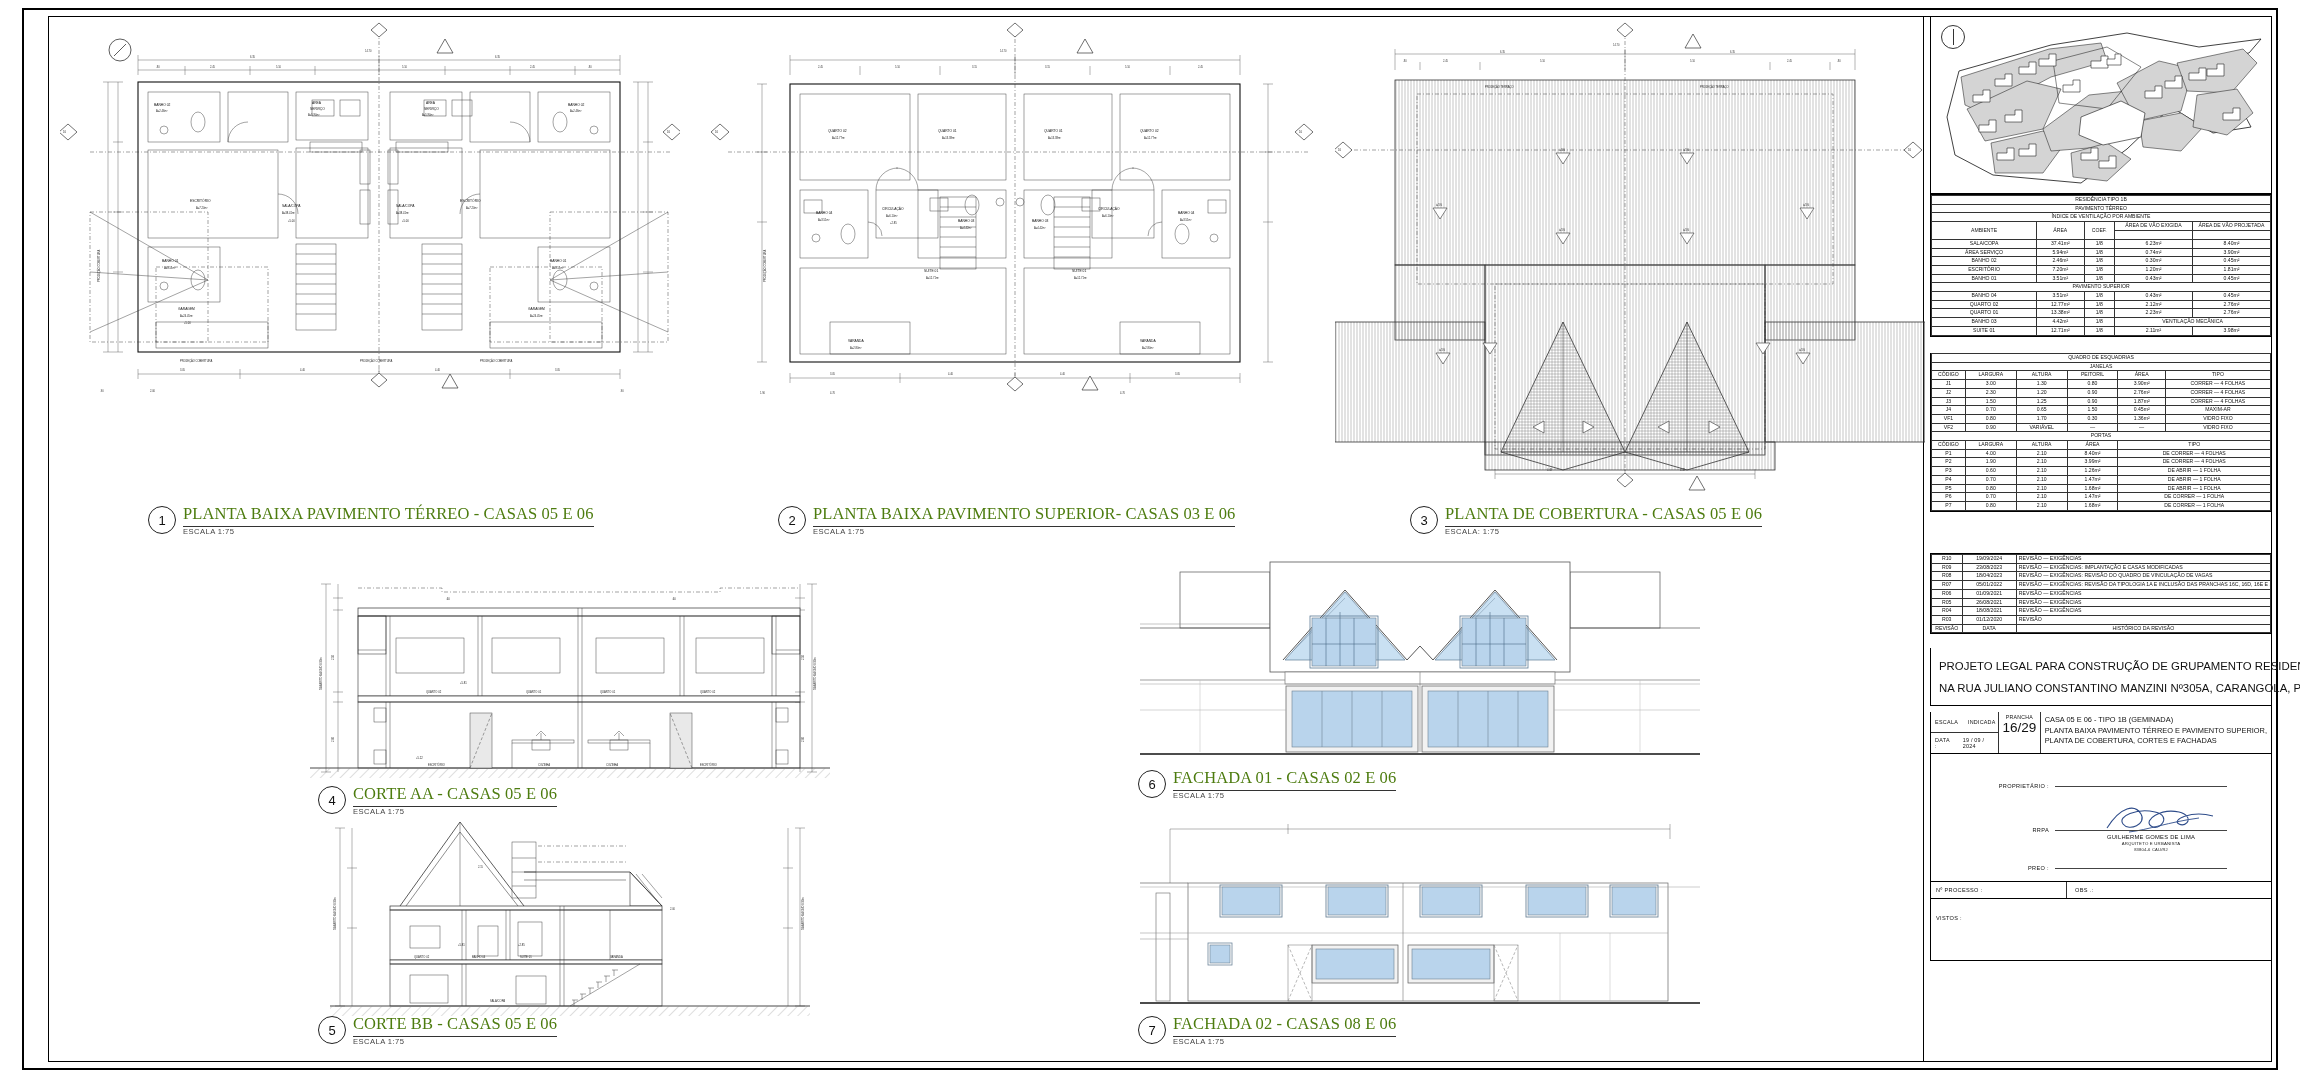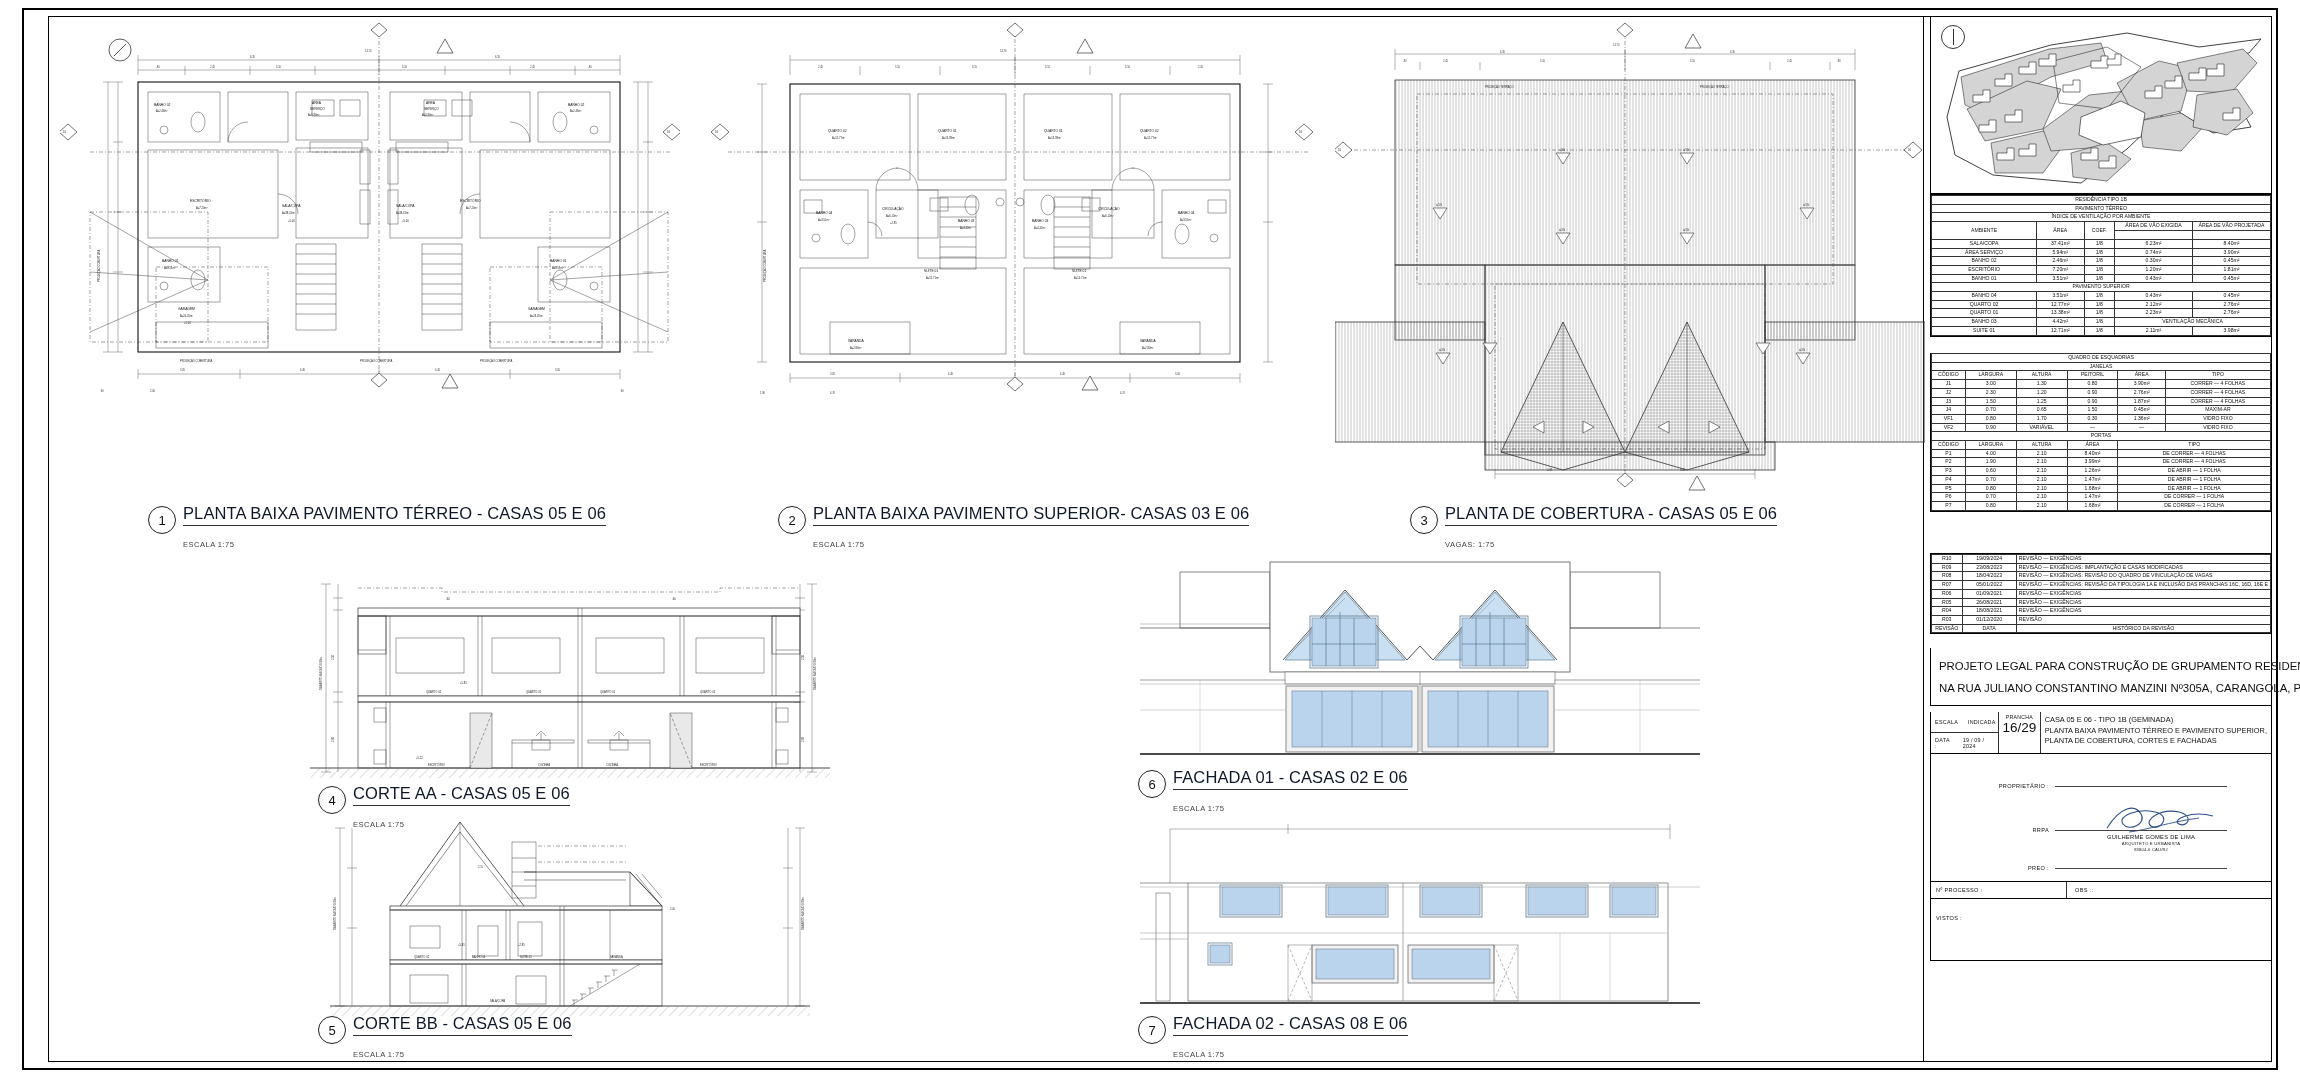--- a/index.html
+++ b/index.html
@@ -13,23 +13,23 @@
 
   
   .dwg{position:absolute;}
   .dwg svg{display:block;}
 
   
   .dtitle{position:absolute;display:flex;align-items:flex-start;}
   .dtitle .bub{width:26px;height:26px;border:1.1px solid #222;border-radius:50%;
       display:flex;align-items:center;justify-content:center;font-size:13px;color:#111;flex:none;background:#fff;}
   .dtitle .txtwrap{margin-left:7px;margin-top:-2px;}
-  .dtitle .t1{font-size:16.5px;color:#0f172a;letter-spacing:.1px;white-space:nowrap;
-      border-bottom:1.3px solid #333;padding-bottom:2px;}
-  .dtitle .t2{font-size:7.6px;color:#444;letter-spacing:.45px;margin-top:14px;white-space:nowrap;}
+  .dtitle .t1{font-size:16.5px;color:#4d7c0f;letter-spacing:.1px;white-space:nowrap;
+      border-bottom:1.3px solid #333;padding-bottom:2px;font-family:Liberation Serif, serif;}
+  .dtitle .t2{font-size:7.6px;color:#444;letter-spacing:.45px;margin-top:0;white-space:nowrap;}
 
   
   #titleblock{position:absolute;left:1930px;top:16px;width:342px;height:1046px;}
 
   .keyplan{position:absolute;left:0;top:0;width:342px;height:178px;border:1px solid #000;box-sizing:border-box;background:#fff;}
   .north{position:absolute;left:10px;top:8px;width:22px;height:22px;border:1px solid #333;border-radius:50%;background:#fff;}
   .north:after{content:"";position:absolute;left:50%;top:3px;width:0;height:16px;border-left:1.1px solid #333;}
 
   
   table.at{border-collapse:collapse;width:100%;table-layout:fixed;background:#fff;}
@@ -637,21 +637,21 @@
             <polygon points="0,-8 8,6 -8,6" fill="#fff" stroke="#333" stroke-width=".7"></polygon>
           </g>
       </g>
     </svg>
   </div>
 
   <div class="dtitle" style="left:1410px;top:506px;">
     <div class="bub">3</div>
     <div class="txtwrap">
       <div class="t1">PLANTA DE COBERTURA - CASAS 05 E 06</div>
-      <div class="t2">VAGAS: 1:75</div>
+      <div class="t2">ESCALA: 1:75</div>
     </div>
   </div>
 
   <div class="dwg" style="left:300px;top:550px;">
     <svg width="540" height="235" viewBox="0 0 540 235">
       <defs>
         <pattern id="ground-h" width="7" height="7" patternUnits="userSpaceOnUse" patternTransform="rotate(45)">
           <line x1="0" y1="0" x2="0" y2="7" stroke="#888" stroke-width=".55"></line>
         </pattern>
       </defs>

